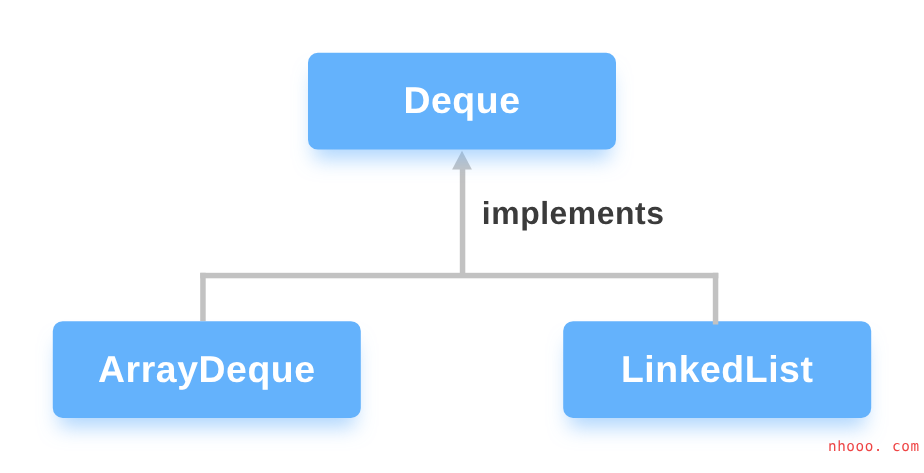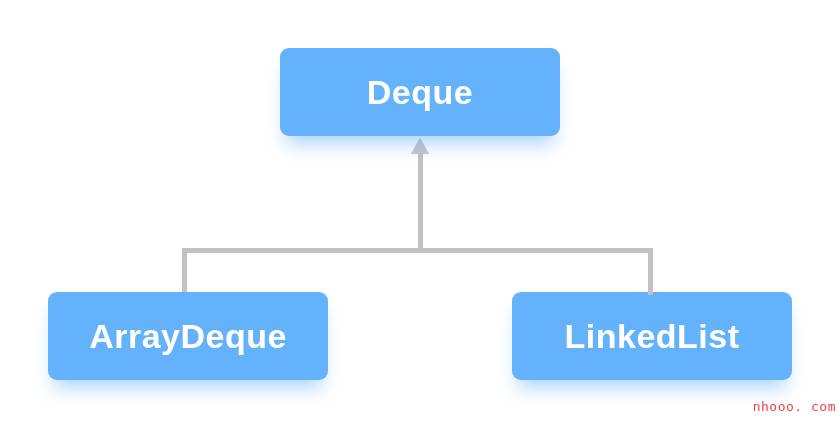--- a/index.html
+++ b/index.html
@@ -87,20 +87,21 @@
   <div class="node node-deque">
     <span>Deque</span>
   </div>
 
   <div class="connector conn-horizontal"></div>
   <div class="connector conn-left-drop"></div>
   <div class="connector conn-right-drop"></div>
   <div class="connector conn-arrow-shaft"></div>
   <div class="arrowhead"></div>
 
+  <div class="edge-label">implements</div>
 
   <div class="node node-linkedlist">
     <span>LinkedList</span>
   </div>
 
   <div class="node node-arraydeque">
     <span>ArrayDeque</span>
   </div>
 
   <div class="watermark">nhooo. com</div>

